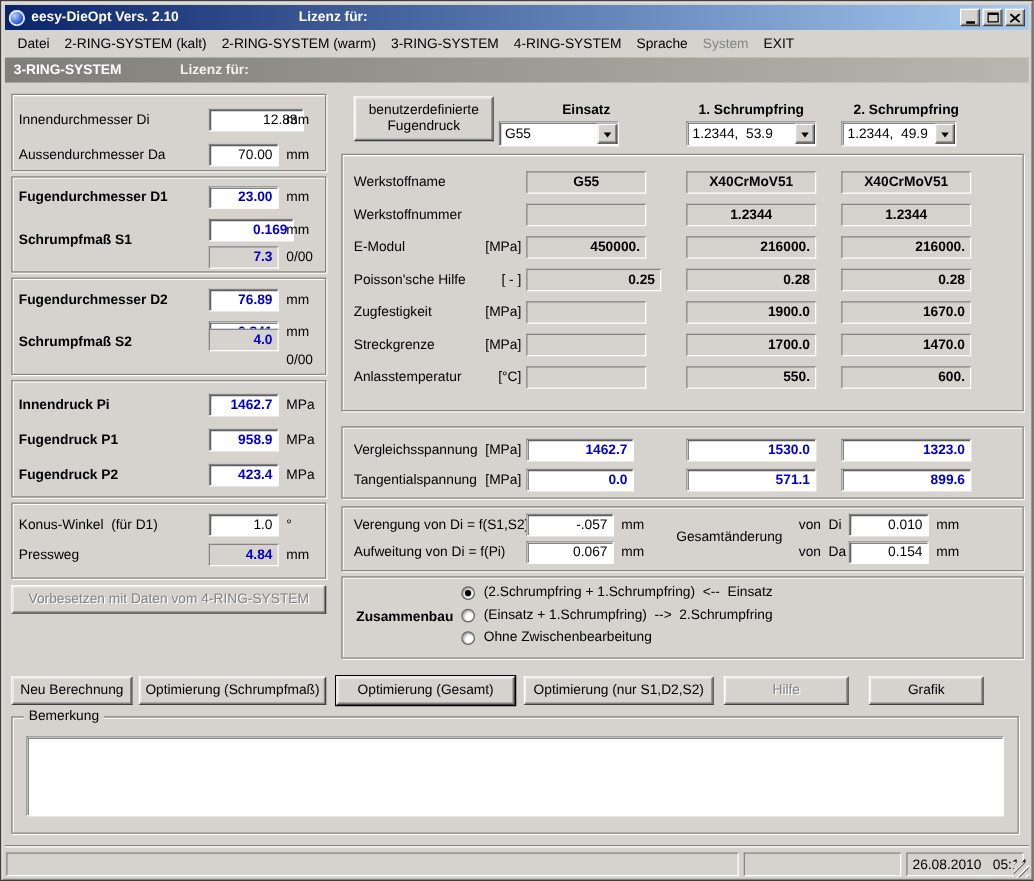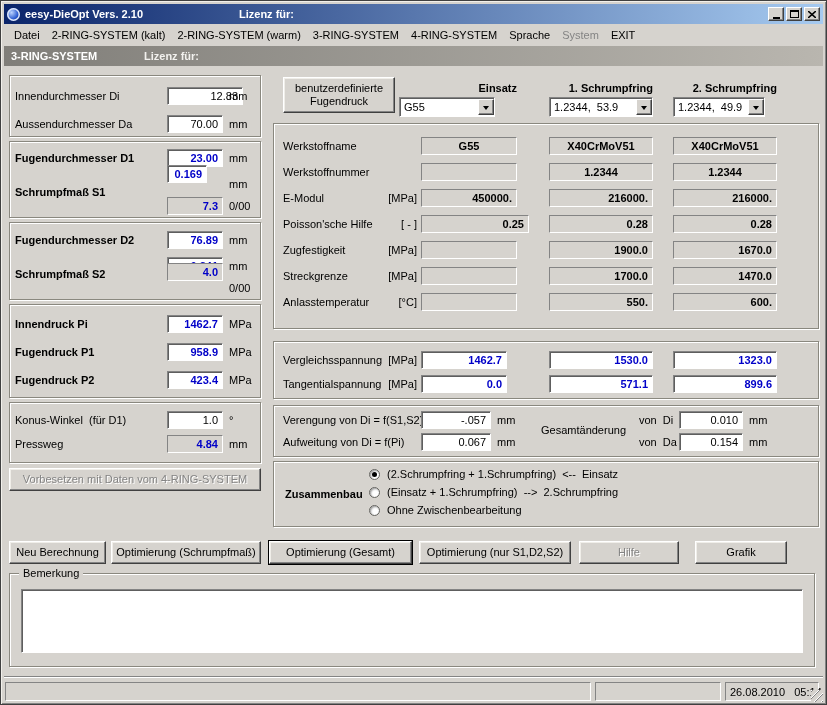--- a/index.html
+++ b/index.html
@@ -33,21 +33,21 @@
   .menu-item.dim { color:#848484; }
   .subheader { position:absolute; left:3px; top:45px; right:3px; height:20px;
     background:linear-gradient(90deg,#807e79,#b9b6af);
     color:#fff; font-weight:bold; display:flex; align-items:center; padding-left:7px; }
   .sub-license { position:absolute; left:140px; color:#f2f1ee; white-space:pre; }
   .group { position:absolute; border:1px solid #8a887f;
     box-shadow: inset 1px 1px 0 #fff, 1px 1px 0 #fff; }
   .legend { position:absolute; top:-7px; left:9px; background:#d6d3ce; padding:0 4px; white-space:pre; }
   .lbl { position:absolute; white-space:pre; line-height:13px; }
   .b { font-weight:bold; }
-  .hdr { position:absolute; font-weight:bold; text-align:right; white-space:pre; }
+  .hdr { position:absolute; font-weight:bold; text-align:center; white-space:pre; }
   .unit-r { position:absolute; text-align:right; white-space:pre; }
   .field { position:absolute; height:18px; background:#fff; border:1px solid;
     border-color:#848484 #fff #fff #848484; box-shadow: inset 1px 1px 0 #5e5e5e;
     padding:0 4px; display:flex; align-items:center; overflow:hidden; white-space:pre; }
   .field.gray { background:#d6d3ce; box-shadow:none; }
   .right { justify-content:flex-end; }
   .center { justify-content:center; }
   .blue { color:#0000c8; font-weight:bold; }
   .btn { position:absolute; background:#d6d3ce; border:1px solid;
     border-color:#fff #404040 #404040 #fff;
@@ -123,21 +123,21 @@
   <div class="field right" style="left:166px;top:86px;width:76px">12.83</div>
   <span class="lbl" style="left:228px;top:89px">mm</span>
   <span class="lbl" style="left:14px;top:117px">Aussendurchmesser Da</span>
   <div class="field right" style="left:166px;top:114px;width:56px">70.00</div>
   <span class="lbl" style="left:228px;top:117px">mm</span>
 
   <div class="group" style="left:8px;top:140px;width:252px;height:77px"></div>
   <span class="lbl b" style="left:14px;top:151px">Fugendurchmesser D1</span>
   <div class="field right blue" style="left:166px;top:148px;width:56px">23.00</div>
   <span class="lbl" style="left:228px;top:151px">mm</span>
-  <div class="field right blue" style="left:166px;top:164px;width:40px">0.169</div>
+  <div class="field right blue" style="left:166px;top:174px;width:68px">0.169</div>
   <span class="lbl" style="left:228px;top:177px">mm</span>
   <span class="lbl b" style="left:14px;top:185px">Schrumpfmaß S1</span>
   <div class="field gray right blue" style="left:166px;top:196px;width:56px">7.3</div>
   <span class="lbl" style="left:228px;top:199px">0/00</span>
 
   <div class="group" style="left:8px;top:221px;width:252px;height:78px"></div>
   <span class="lbl b" style="left:14px;top:233px">Fugendurchmesser D2</span>
   <div class="field right blue" style="left:166px;top:230px;width:56px">76.89</div>
   <span class="lbl" style="left:228px;top:233px">mm</span>
   <div class="field right blue" style="left:166px;top:256px;width:56px">0.241</div>

